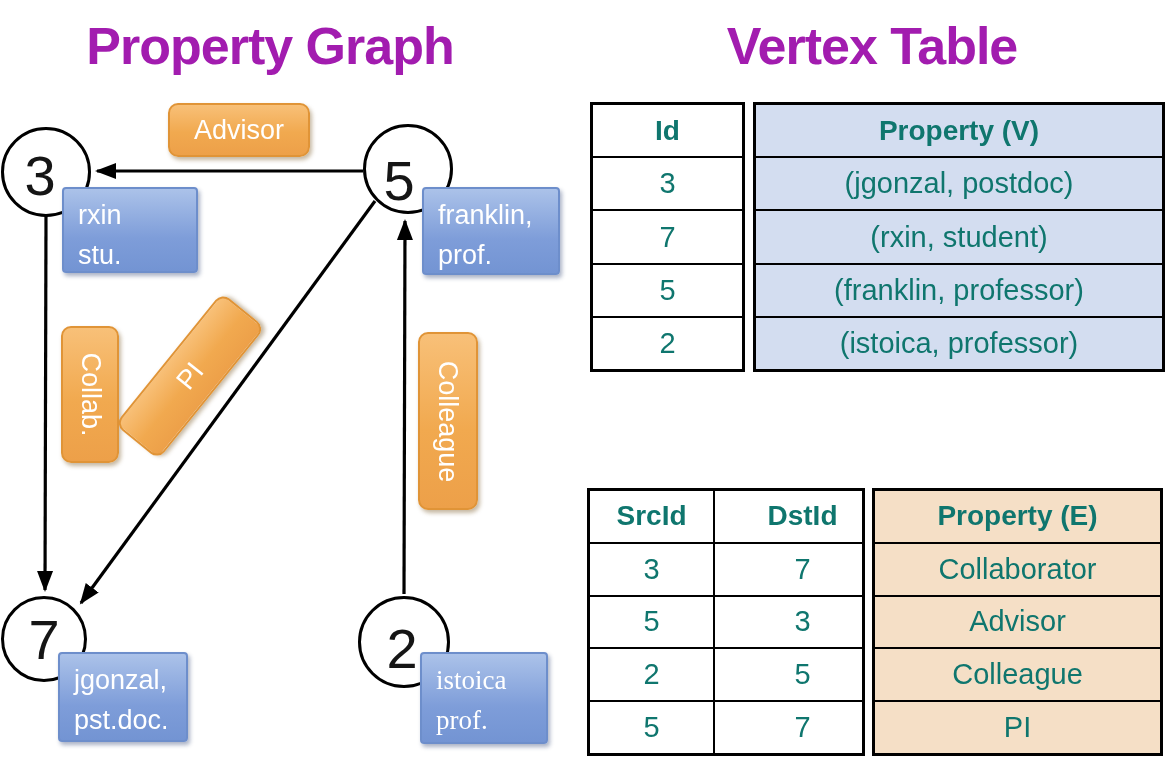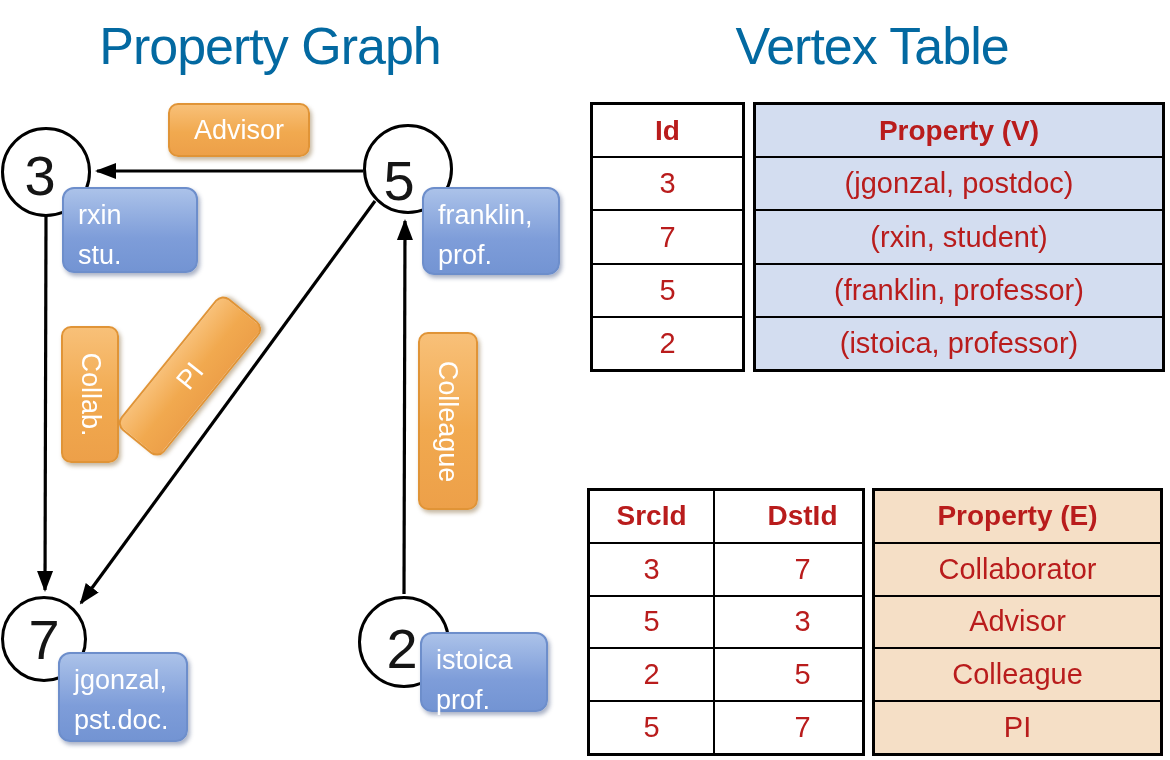--- a/index.html
+++ b/index.html
@@ -1,21 +1,21 @@
 <!DOCTYPE html>
 <html><head>
 <meta charset="utf-8">
 <style>
   * { margin:0; padding:0; box-sizing:border-box; }
   html,body { background:#fff; }
   body { font-family:"Liberation Sans", sans-serif; color:#111; }
   #stage { position:relative; width:1170px; height:760px; background:#fff; overflow:hidden; }
 
   
-  .big-title { position:absolute; font-size:52px; font-weight:400; letter-spacing:-1px; color:#0369a1; text-align:center; white-space:nowrap; }
+  .big-title { position:absolute; font-size:52px; font-weight:700; letter-spacing:-1px; color:#a21caf; text-align:center; white-space:nowrap; }
   #pg-title { left:30px;  top:16px;  width:480px; }
   #vt-title { left:582px; top:16px;  width:580px; }
   #et-title { left:565px; top:400px; width:520px; }
 
   
   #graph-svg { position:absolute; left:0; top:0; width:560px; height:760px; }
 
   .gnode { position:absolute; background:#fff; border:3.5px solid #000; border-radius:50%;
            display:flex; align-items:center; justify-content:center; }
   .gnode .num { font-size:56px; font-weight:400; color:#151515; }
@@ -32,32 +32,32 @@
     border:2px solid #e09437; border-radius:10px; color:#fff; font-size:27px;
     box-shadow:2px 3px 4px rgba(110,75,20,0.40); }
   #lbl-advisor   { left:168px; top:103px; width:142px; height:54px; }
   #lbl-collab    { left:61px;  top:326px; width:58px;  height:137px; }
   #lbl-colleague { left:418px; top:332px; width:60px;  height:178px; }
   #lbl-pi        { left:105px; top:348px; width:170px; height:56px; transform:rotate(-51deg); }
   .rot90 { transform:rotate(90deg); white-space:nowrap; }
 
   .vlabel { position:absolute; color:#fff; font-size:27px; line-height:40px;
     background:linear-gradient(180deg,#abc2e9 0%, #7e9dd9 60%, #7394d3 100%);
-    border:2px solid #6d8ecb; border-radius:12px; padding:6px 6px 20px 14px;
+    border:2px solid #6d8ecb; border-radius:4px; padding:6px 6px 20px 14px;
     box-shadow:2px 3px 4px rgba(40,60,110,0.40); }
   #plbl-rxin     { left:62px;  top:187px; width:136px; height:86px; }
   #plbl-franklin { left:422px; top:187px; width:138px; height:88px; }
   #plbl-jgonzal  { left:58px;  top:652px; width:130px; height:90px; }
-  #plbl-istoica  { left:420px; top:632px; width:128px; height:80px; }
+  #plbl-istoica  { left:420px; top:652px; width:128px; height:92px;font-family:Liberation Serif, serif; }
   .vlabel span { display:block; }
 
   
   .tbox { position:absolute; border:3px solid #000; display:flex; flex-direction:column; background:#fff; }
   .trow { flex:1; display:flex; align-items:center; justify-content:center; border-top:2px solid #000;
-          font-size:29px; color:#b91c1c; }
+          font-size:29px; color:#0f766e; }
   .trow.first { border-top:none; }
   .thead { font-weight:700; font-size:28px; }
   #vt-id   { left:590px; top:102px; width:155px; height:270px; }
   #vt-prop { left:753px; top:102px; width:412px; height:270px; background:#d3ddf0; }
   #et-ids  { left:587px; top:488px; width:278px; height:268px; }
   #et-prop { left:872px; top:488px; width:291px; height:268px; background:#f5dfc6; }
   .cellpair { display:flex; width:100%; height:100%; align-items:stretch; }
   .cellpair .c1 { width:125px; border-right:2px solid #000; display:flex; align-items:center; justify-content:center; }
   .cellpair .c2 { flex:1; display:flex; align-items:center; justify-content:center;padding-left:28px; }
 </style>

